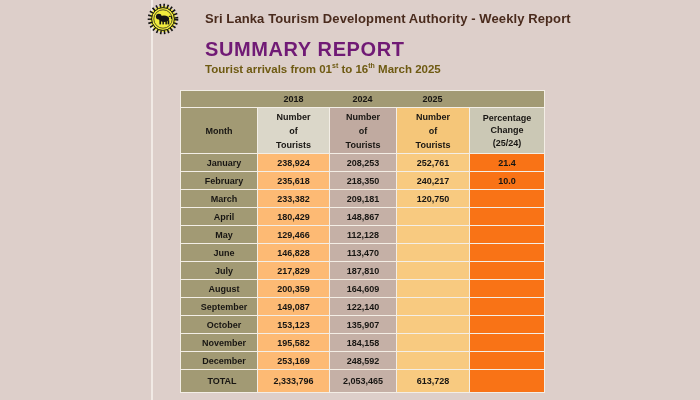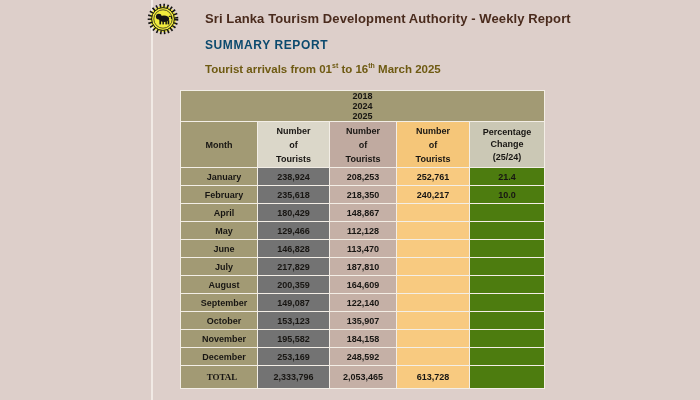--- a/index.html
+++ b/index.html
@@ -12,58 +12,58 @@
   .page-edge { position:absolute; left:151px; top:0; width:2px; height:100%; background:#f1eae5; }
 
   .logo { position:absolute; left:147px; top:3px; width:32px; height:32px; }
 
   .org-title {
     position:absolute; left:205px; top:11px;
     font-size:13px; font-weight:bold; color:#4a2b1d; letter-spacing:.1px;
   }
   .report-title {
     position:absolute; left:205px; top:38px;
-    font-size:12px; font-weight:bold; color:#0c4a6e; letter-spacing:.6px;
+    font-size:20px; font-weight:bold; color:#701a75; letter-spacing:.6px;
   }
   .subtitle {
     position:absolute; left:205px; top:62px;
     font-size:11.5px; font-weight:bold; color:#6e5a12;
   }
   .subtitle sup { font-size:7px; font-weight:bold; }
 
   .report-table {
     position:absolute; left:180px; top:90px;
     border-collapse:separate; border-spacing:1px;
     background:#f3eee6; table-layout:fixed; width:365px;
   }
   .report-table td, .report-table th {
     font-size:9px; font-weight:bold; color:#181613;
     text-align:center; vertical-align:middle; overflow:hidden;
   }
   tr.year-row td { height:16px; background:#a29a74; padding:0; }
-  .year-strip { display:flex; width:100%; align-items:center;flex-direction:column; }
+  .year-strip { display:flex; width:100%; align-items:center; }
   .year-strip span { display:block; text-align:center; }
   .ys-0 { width:77px; } .ys-1 { width:71px; } .ys-2 { width:67px; } .ys-3 { width:73px; } .ys-4 { flex:1; }
 
   tr.colhead-row th { height:45px; white-space:pre-line; }
   .h-month { background:#a29a74; }
   .h-2018  { background:#dbd7c9; line-height:14px; }
   .h-2024  { background:#c0aaa0; line-height:14px; }
   .h-2025  { background:#f5c679; line-height:14px; }
   .h-pct   { background:#cbc8b5; line-height:12.5px; }
 
   tbody td { height:17px; }
   .c-month { background:#a29a74; text-align:left; padding-left:10px; }
-  .c-2018  { background:#737373; }
+  .c-2018  { background:#fdba74; }
   .c-2024  { background:#c5b0a6; }
   .c-2025  { background:#f8ca80;margin-left:36px; }
-  .c-pct   { background:#4d7c0f; }
+  .c-pct   { background:#f97316; }
 
   tfoot td { height:22px; }
-  .t-label { background:#a29a74; text-align:left; padding-left:6px; font-size:9.5px;font-family:Liberation Serif, serif; }
+  .t-label { background:#a29a74; text-align:left; padding-left:6px; font-size:9.5px; }
   .t-num   { font-size:13.5px; font-weight:bold; color:#1e3268; }
 </style>
 </head>
 <body>
 
 <div class="page-edge"></div>
 
 <svg class="logo" viewBox="0 0 32 32">
   <circle cx="16" cy="16" r="13" fill="#f2ec3d" stroke="#141414" stroke-width="4.6" stroke-dasharray="1.5 2.1"></circle>
   <circle cx="16" cy="16" r="11.4" fill="#f2ec3d" stroke="#141414" stroke-width="1"></circle>
@@ -128,20 +128,27 @@
     <td class="c-pct">21.4</td>
   </tr>
       <tr>
     <td class="c-month">February</td>
     <td class="c-2018">235,618</td>
     <td class="c-2024">218,350</td>
     <td class="c-2025">240,217</td>
     <td class="c-pct">10.0</td>
   </tr>
       <tr>
+    <td class="c-month">March</td>
+    <td class="c-2018">233,382</td>
+    <td class="c-2024">209,181</td>
+    <td class="c-2025">120,750</td>
+    <td class="c-pct"></td>
+  </tr>
+      <tr>
     <td class="c-month">April</td>
     <td class="c-2018">180,429</td>
     <td class="c-2024">148,867</td>
     <td class="c-2025"></td>
     <td class="c-pct"></td>
   </tr>
       <tr>
     <td class="c-month">May</td>
     <td class="c-2018">129,466</td>
     <td class="c-2024">112,128</td>

